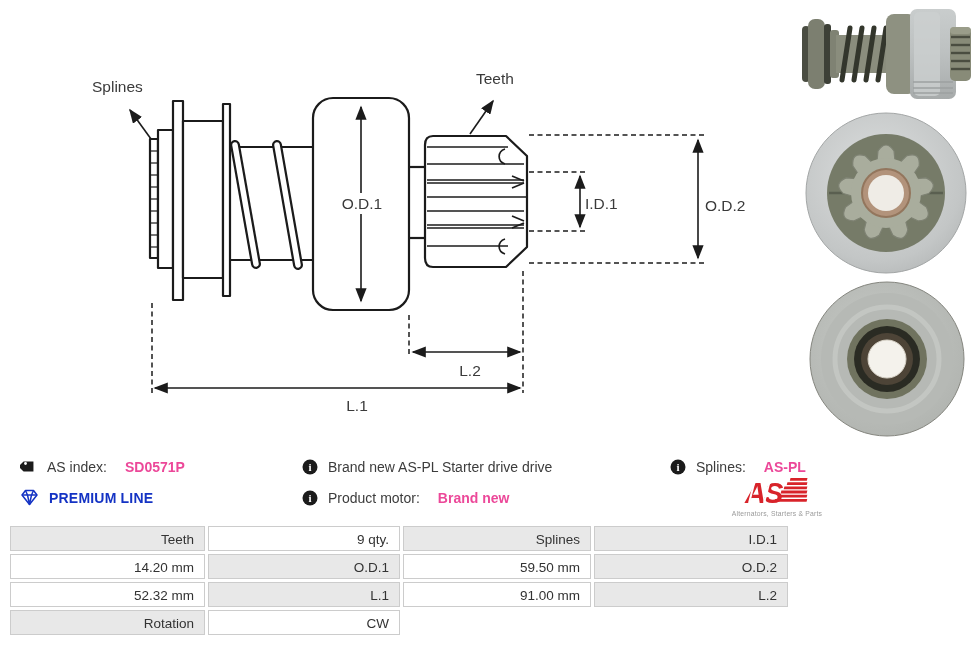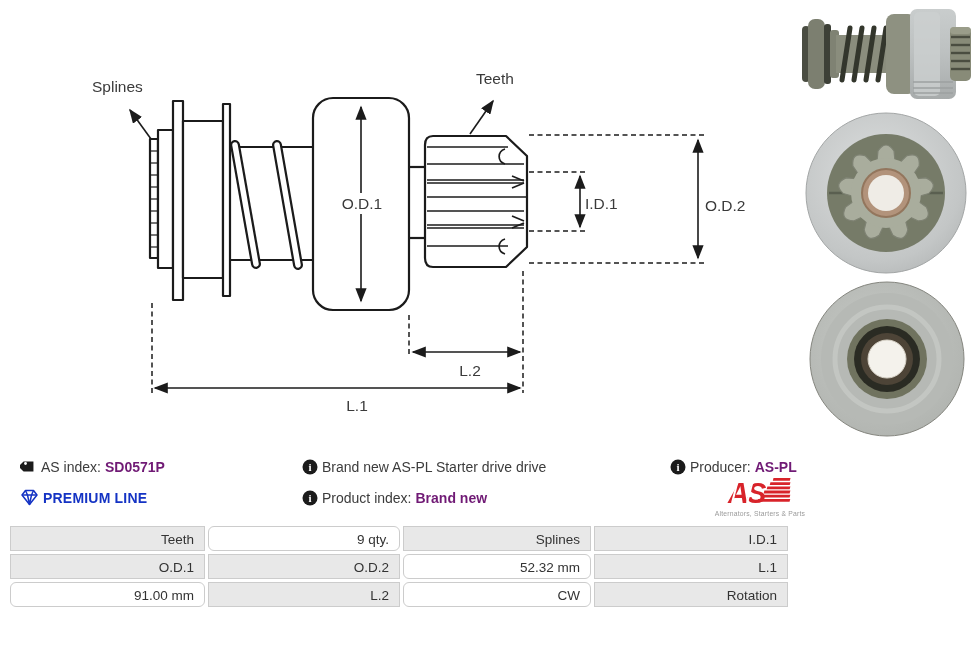--- a/index.html
+++ b/index.html
@@ -8,29 +8,29 @@
   
   #diagram-svg{position:absolute;left:0;top:0;}
   .dline{stroke:#1b1b1b;stroke-width:2.2;fill:none;stroke-linejoin:round;}
   .dfill{stroke:#1b1b1b;stroke-width:2.2;fill:#fff;stroke-linejoin:round;}
   .thin{stroke:#1b1b1b;stroke-width:1.2;fill:none;}
   .tooth{stroke:#1b1b1b;stroke-width:1.7;fill:none;}
   .dash{stroke:#1b1b1b;stroke-width:1.5;fill:none;stroke-dasharray:5 3.5;}
   .dim{stroke:#1b1b1b;stroke-width:1.6;fill:none;}
   .dtext{font-family:"Liberation Sans",sans-serif;font-size:15.5px;fill:#3a3a3a;}
   
-  .inforow{display:flex;align-items:center;gap:4px;font-size:14px;color:#3c3c3c;white-space:nowrap;}
-  .inforow b{color:#701a75;}
+  .inforow{display:flex;align-items:center;gap:10px;font-size:14px;color:#3c3c3c;white-space:nowrap;}
+  .inforow b{color:#ec4899;margin-left:8px;}
   .premium{font-weight:bold;color:#1433c4;letter-spacing:.2px;}
   .tagline{font-size:6.8px;color:#9a9a9a;letter-spacing:.2px;}
   
   #spec-table{position:absolute;left:10px;top:526px;display:grid;grid-template-columns:195px 192px 188px 194px;column-gap:3px;row-gap:3px;}
   .cell{height:25px;line-height:25px;font-size:13.5px;text-align:right;padding-right:10px;border:1px solid #ccc;box-sizing:border-box;color:#333;}
   .cell.lab{background:#e8e8e8;}
-  .cell.val{background:#fff;border-radius:6px;}
+  .cell.val{background:#fff;}
 </style>
 </head>
 <body>
 
 <svg id="diagram-svg" width="780" height="450" viewBox="0 0 780 450">
   <defs>
     <marker id="arr" markerWidth="9" markerHeight="7" refX="8" refY="3.5" orient="auto-start-reverse">
       <path d="M0,0 L9,3.5 L0,7 Z" fill="#1b1b1b"></path>
     </marker>
   </defs>
@@ -250,34 +250,34 @@
     <text x="8" y="12" text-anchor="middle" fill="#fff" font-size="11" font-weight="bold" font-family="Liberation Serif,serif">i</text>
   </svg>
   <span>Brand new AS-PL Starter drive drive</span>
 </div>
 
 <div class="abs inforow" style="left:302px;top:490px;">
   <svg width="16" height="16" viewBox="0 0 16 16">
     <circle cx="8" cy="8" r="7.5" fill="#1b1b1b"></circle>
     <text x="8" y="12" text-anchor="middle" fill="#fff" font-size="11" font-weight="bold" font-family="Liberation Serif,serif">i</text>
   </svg>
-  <span>Product index:</span>
+  <span>Product motor:</span>
   <b>Brand new</b>
 </div>
 
 <div class="abs inforow" style="left:670px;top:459px;">
   <svg width="16" height="16" viewBox="0 0 16 16">
     <circle cx="8" cy="8" r="7.5" fill="#1b1b1b"></circle>
     <text x="8" y="12" text-anchor="middle" fill="#fff" font-size="11" font-weight="bold" font-family="Liberation Serif,serif">i</text>
   </svg>
-  <span>Producer:</span>
+  <span>Splines:</span>
   <b>AS-PL</b>
 </div>
 
-<div class="abs" style="left:708px;top:476px;">
+<div class="abs" style="left:725px;top:476px;">
   <svg width="106" height="44" viewBox="0 0 106 44">
     <text x="20" y="27" font-size="29" font-weight="bold" font-style="italic" fill="#d8232a" letter-spacing="-2" font-family="Liberation Sans,sans-serif">AS</text>
     <g stroke="#fff" stroke-width="2">
       <line x1="30" y1="4" x2="24" y2="27"></line>
         <line x1="45" y1="4" x2="39" y2="27"></line>
     </g>
     <g fill="#d8232a">
       <rect x="66" y="2" width="17" height="2.8" transform="skewX(-14)"></rect>
       <rect x="64" y="6.2" width="20" height="2.8" transform="skewX(-14)"></rect>
       <rect x="62" y="10.4" width="23" height="2.8" transform="skewX(-14)"></rect>
@@ -288,23 +288,25 @@
     <text class="tagline" x="52" y="40" text-anchor="middle" font-size="6.8" fill="#9a9a9a" font-family="Liberation Sans,sans-serif">Alternators, Starters &amp; Parts</text>
   </svg>
 </div>
 
 <div id="spec-table">
   <div class="cell lab">Teeth</div>
   <div class="cell val">9 qty.</div>
   <div class="cell lab">Splines</div>
 
   <div class="cell lab">I.D.1</div>
+  <div class="cell val">14.20 mm</div>
   <div class="cell lab">O.D.1</div>
+  <div class="cell val">59.50 mm</div>
 
   <div class="cell lab">O.D.2</div>
   <div class="cell val">52.32 mm</div>
   <div class="cell lab">L.1</div>
   <div class="cell val">91.00 mm</div>
 
   <div class="cell lab">L.2</div>
+  <div class="cell lab">Rotation</div>
   <div class="cell val">CW</div>
-  <div class="cell lab">Rotation</div>
 </div>
 
 </body></html>

